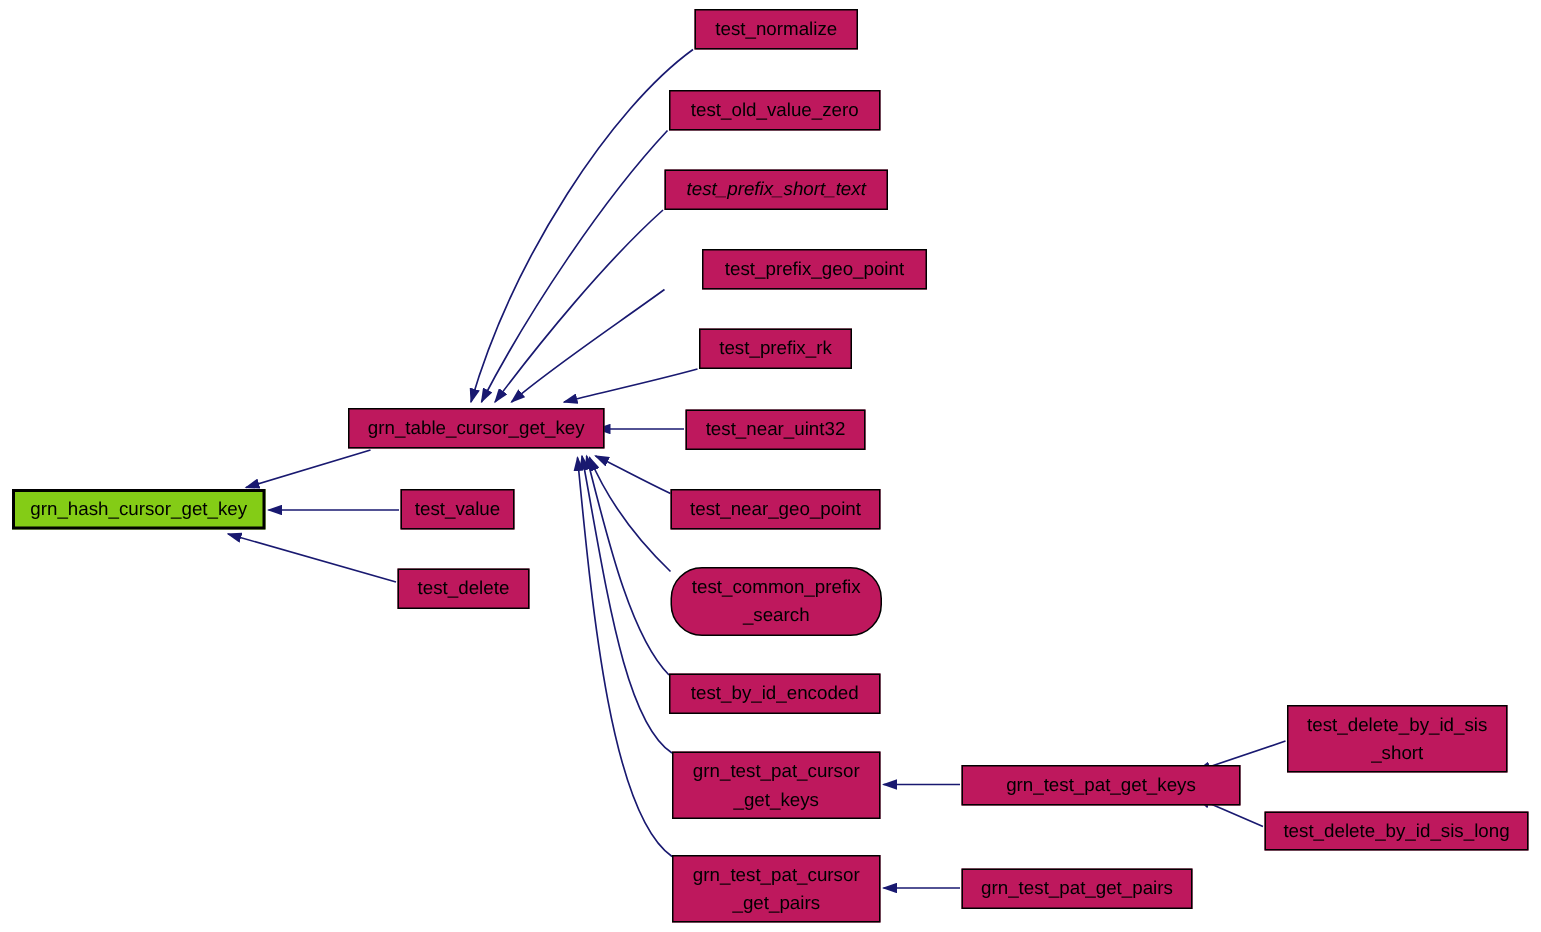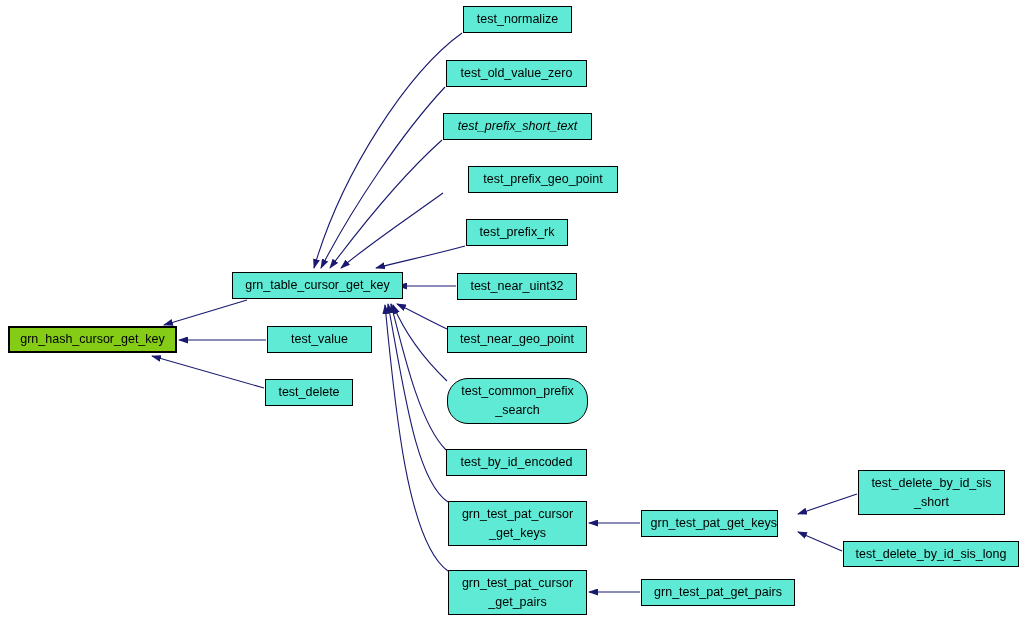--- a/index.html
+++ b/index.html
@@ -23,21 +23,21 @@
   }
   svg.edges path.edge {
     fill: none;
     stroke: #191970;
     stroke-width: 1.1;
   }
   .node {
     position: absolute;
     z-index: 2;
     box-sizing: border-box;
-    background: #5eead4;
+    background: #be185d;
     border: 1px solid #000000;
     display: flex;
     align-items: center;
     justify-content: center;
     cursor: pointer;
   }
   .node.focus {
     background: #84cc16;
     border-width: 2px;
     cursor: default;
@@ -133,29 +133,29 @@
   <div class="node" style="left:448px; top:501px; width:139px; height:45px;">
     <span class="lbl">grn_test_pat_cursor
 _get_keys</span>
   </div>
 
   <div class="node" style="left:448px; top:570px; width:139px; height:45px;">
     <span class="lbl">grn_test_pat_cursor
 _get_pairs</span>
   </div>
 
-  <div class="node" style="left:267px; top:326px; width:105px; height:27px;">
+  <div class="node" style="left:267px; top:326px; width:76px; height:27px;">
     <span class="lbl">test_value</span>
   </div>
 
   <div class="node" style="left:265px; top:379px; width:88px; height:27px;">
     <span class="lbl">test_delete</span>
   </div>
 
-  <div class="node" style="left:641px; top:510px; width:137px; height:27px;justify-content:flex-end;">
+  <div class="node" style="left:641px; top:510px; width:186px; height:27px;">
     <span class="lbl">grn_test_pat_get_keys</span>
   </div>
 
   <div class="node" style="left:641px; top:579px; width:154px; height:27px;">
     <span class="lbl">grn_test_pat_get_pairs</span>
   </div>
 
   <div class="node" style="left:858px; top:470px; width:147px; height:45px;">
     <span class="lbl">test_delete_by_id_sis
 _short</span>

